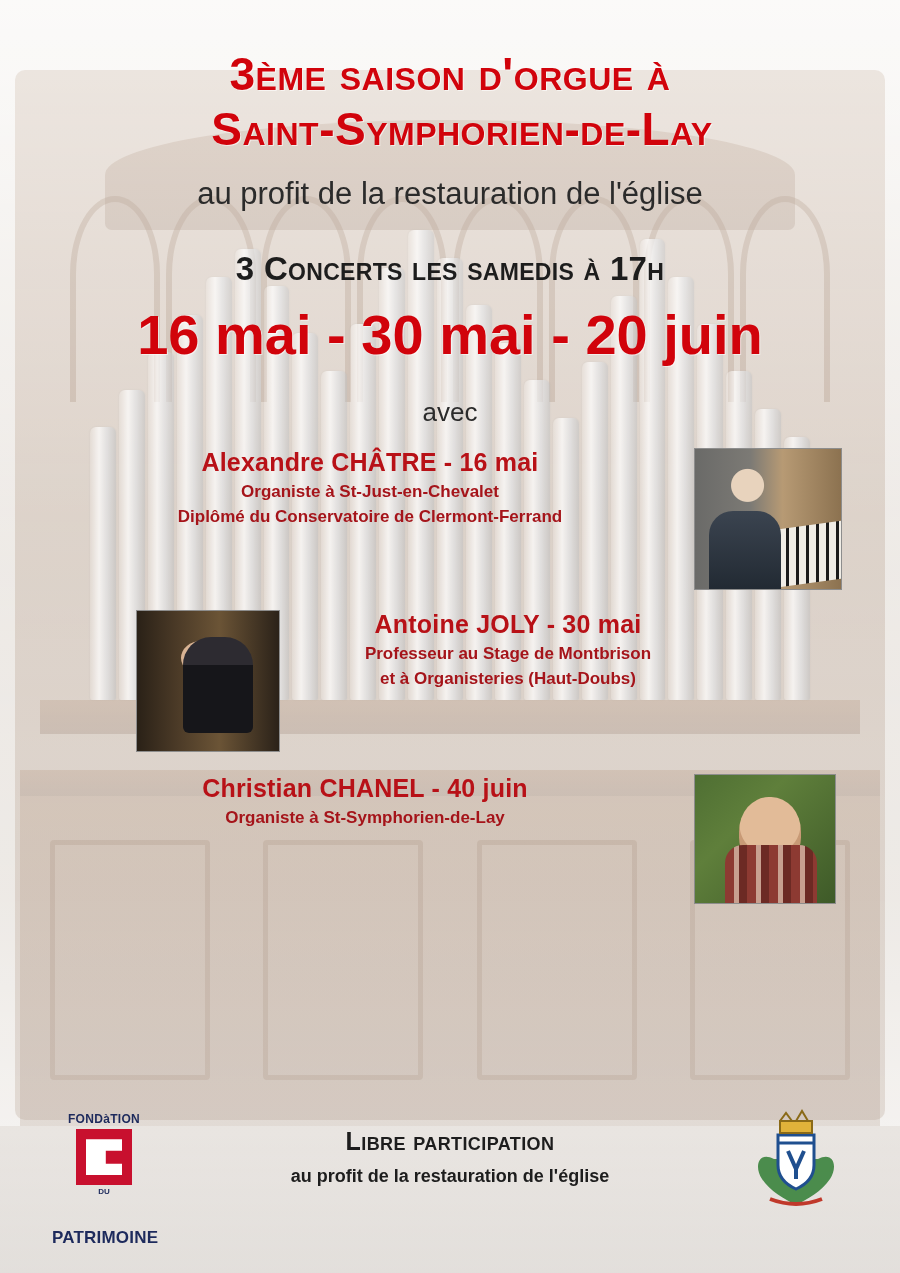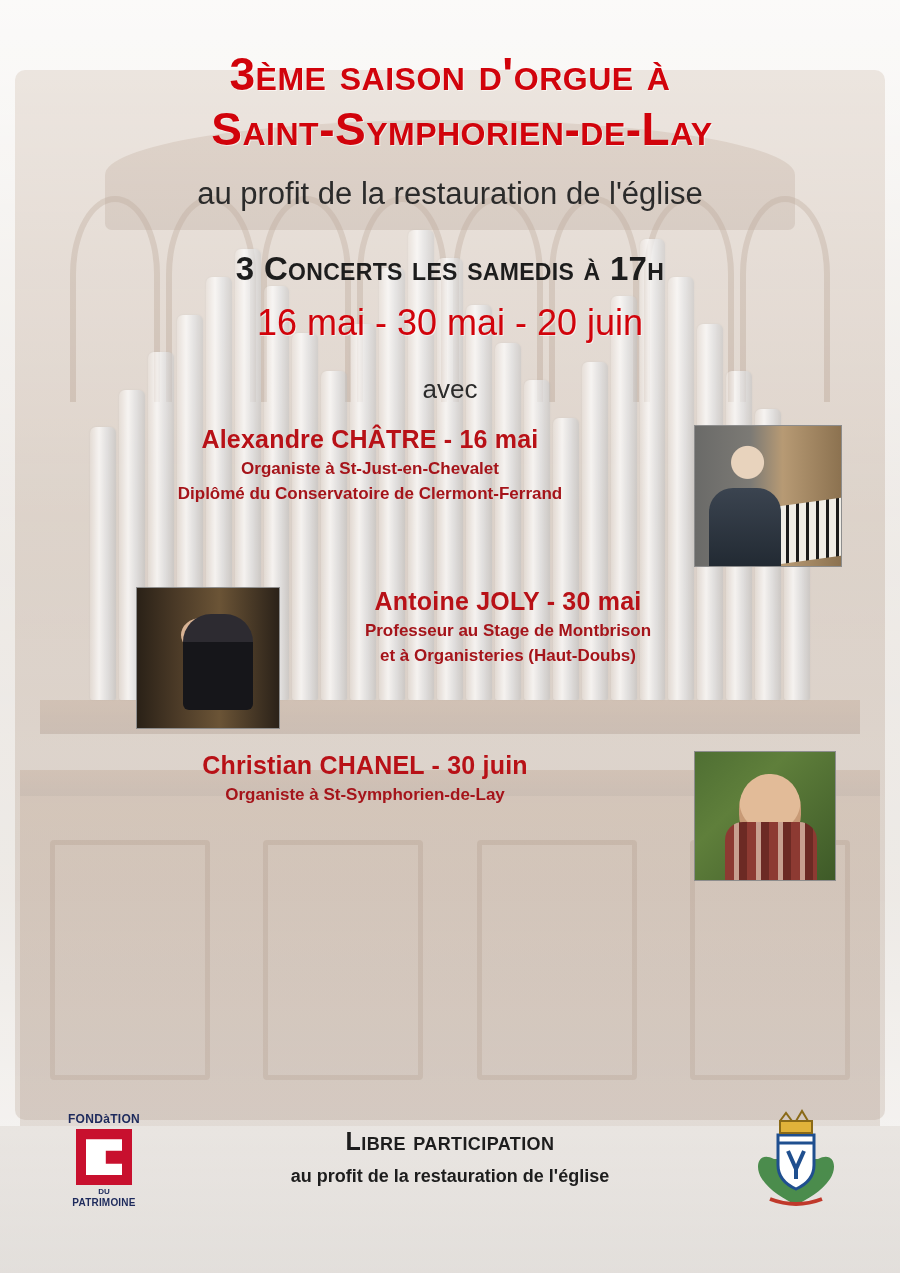--- a/index.html
+++ b/index.html
@@ -183,23 +183,23 @@
     text-align: center;
     font-size: 33px;
     color: #1d1d1d;
     font-weight: bold;
     font-variant: small-caps;
     padding-top: 38px;
     letter-spacing: .3px;
   }
   .dates {
     text-align: center;
-    font-size: 36px;
+    font-size: 56px;
     color: #d1030b;
-    font-weight: normal;
+    font-weight: bold;
     padding-top: 14px;
     text-shadow: 1px 1px 0 rgba(255,255,255,.55);
   }
   .tagline {
     text-align: center;
     font-size: 30px;
     font-style: italic;
     font-weight: bold;
     color: #1d1d1d;
     padding-top: 34px;
@@ -360,21 +360,21 @@
   }
   .logo-fondation .mark::before {
     content: "";
     position: absolute;
     inset: 10px;
     background: #ffffff;
     clip-path: polygon(0 0, 100% 0, 100% 32%, 55% 32%, 55% 68%, 100% 68%, 100% 100%, 0 100%);
   }
   .logo-fondation .t-top { letter-spacing: .3px; font-size: 12px; }
   .logo-fondation .t-small { font-size: 8px; }
-  .logo-fondation .t-bottom { font-size: 10px; letter-spacing: .2px; }
+  .logo-fondation .t-bottom { font-size: 17px; letter-spacing: .2px; margin-top: 32px; }
 
   .logo-blason {
     position: absolute;
     right: 52px;
     top: -6px;
     width: 104px;
     height: 112px;
   }
   .blason-svg { display: block; }
 </style>
@@ -463,21 +463,21 @@
         <div class="perf-text" style="padding-left:116px;">
           <div class="perf-name">Antoine JOLY - 30 mai</div>
           <div class="perf-line">Professeur au Stage de Montbrison</div>
           <div class="perf-line">et à Organisteries (Haut-Doubs)</div>
         </div>
       </div>
 
       <div class="perf" style="margin-top:14px;">
         <div class="perf-photo photo3" style="right:64px; width:140px; height:128px;"></div>
         <div class="perf-text" style="padding-right:170px;">
-          <div class="perf-name">Christian CHANEL - 30 juin</div>
+          <div class="perf-name">Christian CHANEL - 40 juin</div>
           <div class="perf-line">Organiste à St-Symphorien-de-Lay</div>
         </div>
       </div>
 
     </div>
 
     <div class="footer">
 
       <div class="logo-fondation">
         <div class="t-top">FONDàTION</div>

